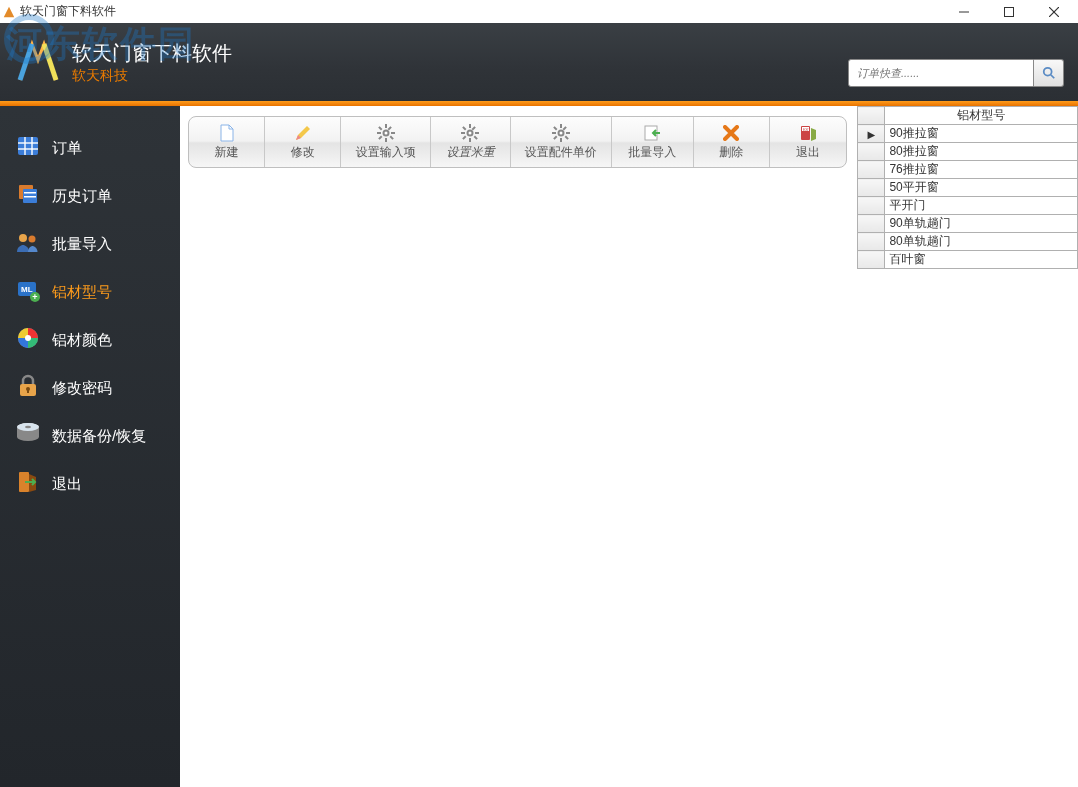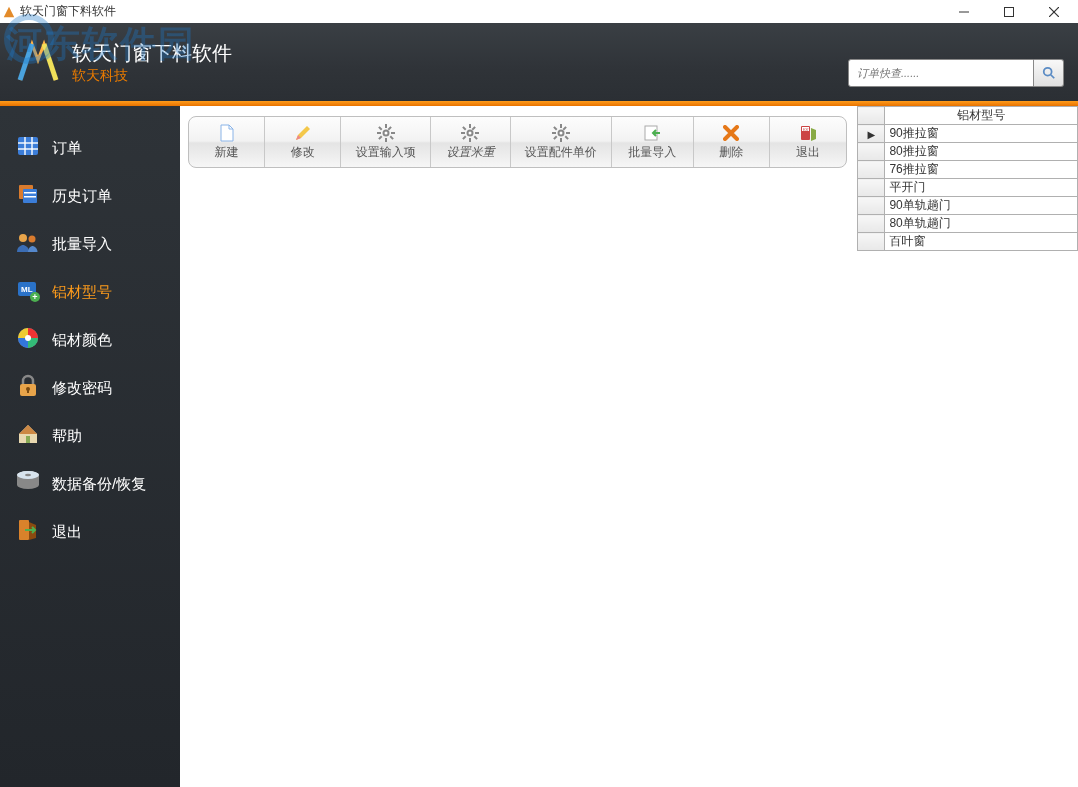--- a/index.html
+++ b/index.html
@@ -171,30 +171,20 @@
             <rect x="3" y="10" width="16" height="12" fill="#e8a44a" rx="2"></rect>
             <path d="M6 10 V7 a5 5 0 0 1 10 0 V10" fill="none" stroke="#888" stroke-width="2.5"></path>
             <circle cx="11" cy="15" r="2" fill="#7a4a10"></circle>
             <rect x="10" y="15" width="2" height="4" fill="#7a4a10"></rect>
           </svg>
         </span>
         <span>修改密码</span>
       </div>
       <div class="side-item">
         <span class="icon-slot">
-          <svg width="24" height="24" viewBox="0 0 24 24">
-            <path d="M3 12 L12 3 L21 12 V21 H3 Z" fill="#e8d8b0"></path>
-            <path d="M3 12 L12 3 L21 12" fill="#c84"></path>
-            <rect x="10" y="14" width="4" height="7" fill="#8a5"></rect>
-          </svg>
-        </span>
-        <span>帮助</span>
-      </div>
-      <div class="side-item">
-        <span class="icon-slot">
           <svg width="24" height="20" viewBox="0 0 24 20">
             <ellipse cx="12" cy="5" rx="11" ry="4" fill="#ccc"></ellipse>
             <path d="M1 5 V15 a11 4 0 0 0 22 0 V5" fill="#888"></path>
             <ellipse cx="12" cy="5" rx="11" ry="4" fill="#d8e4ee"></ellipse>
             <ellipse cx="12" cy="5" rx="3" ry="1.2" fill="#888"></ellipse>
           </svg>
         </span>
         <span>数据备份/恢复</span>
       </div>
       <div class="side-item">
@@ -328,20 +318,24 @@
             <tr>
               <td class="rowhdr"></td>
               <td class="datacell">80推拉窗</td>
             </tr>
             <tr>
               <td class="rowhdr"></td>
               <td class="datacell">76推拉窗</td>
             </tr>
             <tr>
               <td class="rowhdr"></td>
+              <td class="datacell">50平开窗</td>
+            </tr>
+            <tr>
+              <td class="rowhdr"></td>
               <td class="datacell">平开门</td>
             </tr>
             <tr>
               <td class="rowhdr"></td>
               <td class="datacell">90单轨趟门</td>
             </tr>
             <tr>
               <td class="rowhdr"></td>
               <td class="datacell">80单轨趟门</td>
             </tr>

